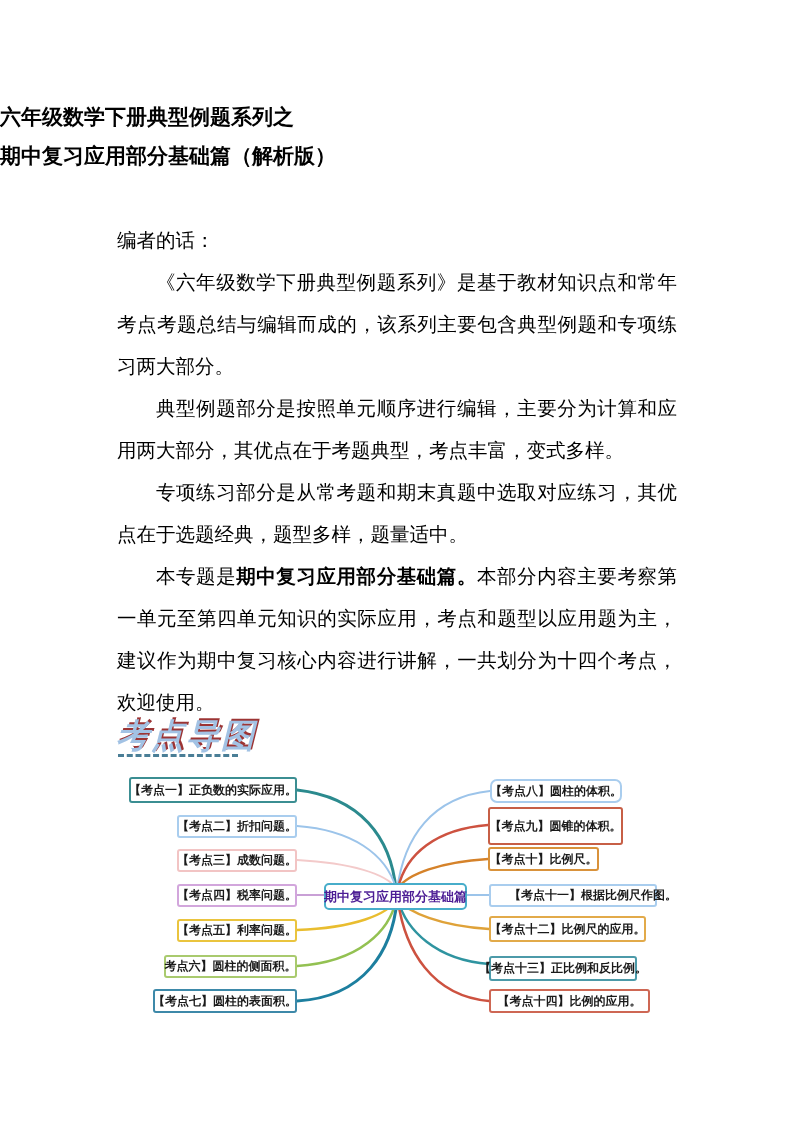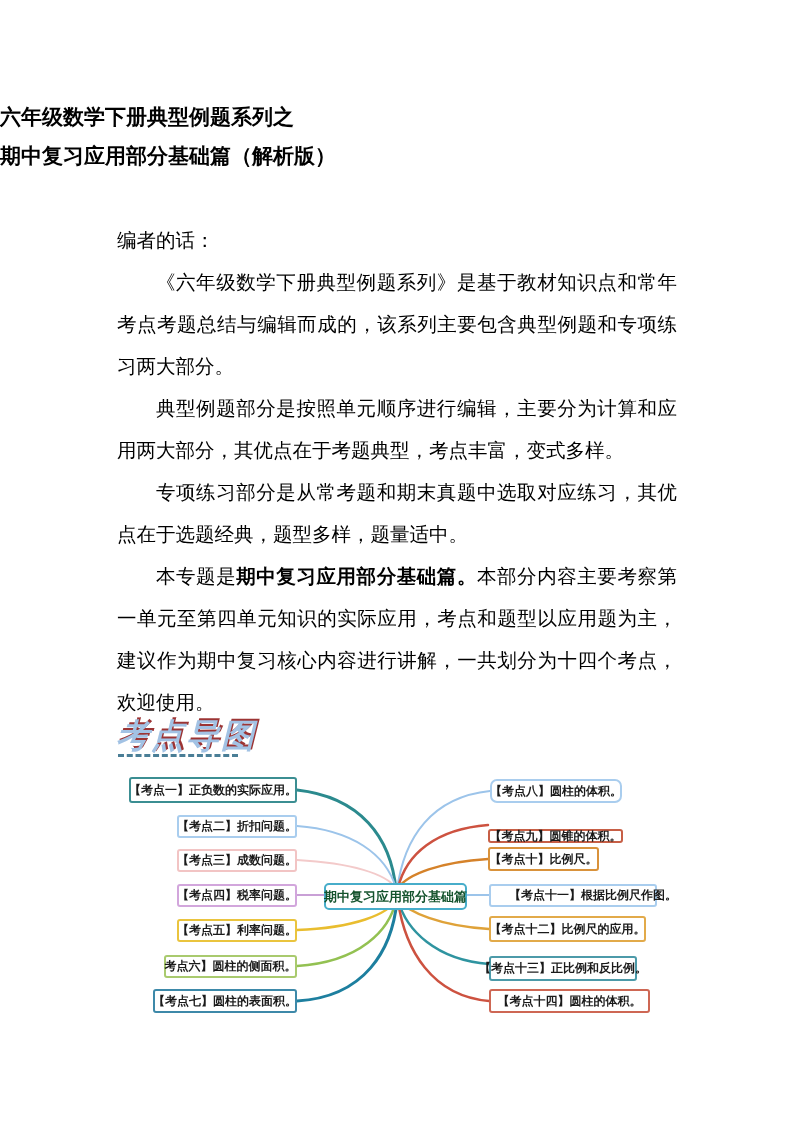--- a/index.html
+++ b/index.html
@@ -51,21 +51,21 @@
     font-family:"Liberation Sans", sans-serif;
   }
   .ln0 { left:29px;  top:65px;  width:168px; height:26px; }
   .ln1 { left:77px;  top:103px; width:120px; height:23px; }
   .ln2 { left:77px;  top:137px; width:120px; height:23px; }
   .ln3 { left:77px;  top:172px; width:120px; height:23px; }
   .ln4 { left:77px;  top:207px; width:120px; height:23px; }
   .ln5 { left:64px;  top:243px; width:133px; height:23px; }
   .ln6 { left:53px;  top:277px; width:144px; height:24px; }
   .rn0 { left:390px; top:67px;  width:132px; height:24px; }
-  .rn1 { left:388px; top:117px; width:135px; height:14px; }
+  .rn1 { left:388px; top:95px; width:135px; height:38px; }
   .rn2 { left:388px; top:135px; width:111px; height:24px; }
   .rn3 { left:389px; top:172px; width:168px; height:23px; }
   .rn4 { left:389px; top:204px; width:157px; height:26px; }
   .rn5 { left:389px; top:244px; width:148px; height:25px; }
   .rn6 { left:389px; top:277px; width:161px; height:24px; }
 </style>
 </head>
 <body>
 
 <div class="page">
@@ -111,18 +111,18 @@
     <div class="node ln3" style="border-color: rgb(210, 166, 220);">【考点四】税率问题。</div>
     <div class="node ln4" style="border-color: rgb(234, 196, 62);">【考点五】利率问题。</div>
     <div class="node ln5" style="border-color: rgb(169, 202, 110);">考点六】圆柱的侧面积。</div>
     <div class="node ln6" style="border-color: rgb(61, 137, 169);">【考点七】圆柱的表面积。</div>
     <div class="node rn0" style="border-color: rgb(169, 205, 238); border-radius: 7px;">【考点八】圆柱的体积。</div>
     <div class="node rn1" style="border-color: rgb(199, 95, 70);">【考点九】圆锥的体积。</div>
     <div class="node rn2" style="border-color: rgb(217, 146, 59);">【考点十】比例尺。</div>
     <div class="node rn3" style="border-color: rgb(169, 205, 238); padding-left: 40px;">【考点十一】根据比例尺作图。</div>
     <div class="node rn4" style="border-color: rgb(226, 170, 74);">【考点十二】比例尺的应用。</div>
     <div class="node rn5" style="border-color: rgb(76, 154, 169);">【考点十三】正比例和反比例。</div>
-    <div class="node rn6" style="border-color: rgb(206, 103, 84);">【考点十四】圆柱的体积。</div>
+    <div class="node rn6" style="border-color: rgb(206, 103, 84);">【考点十四】比例的应用。</div>
 
-    <div class="center-node" style="color: #14532d;">期中复习应用部分基础篇</div>
+    <div class="center-node" style="color: #4c1d95;">期中复习应用部分基础篇</div>
   </div>
 
 </div>
 
 </body></html>

